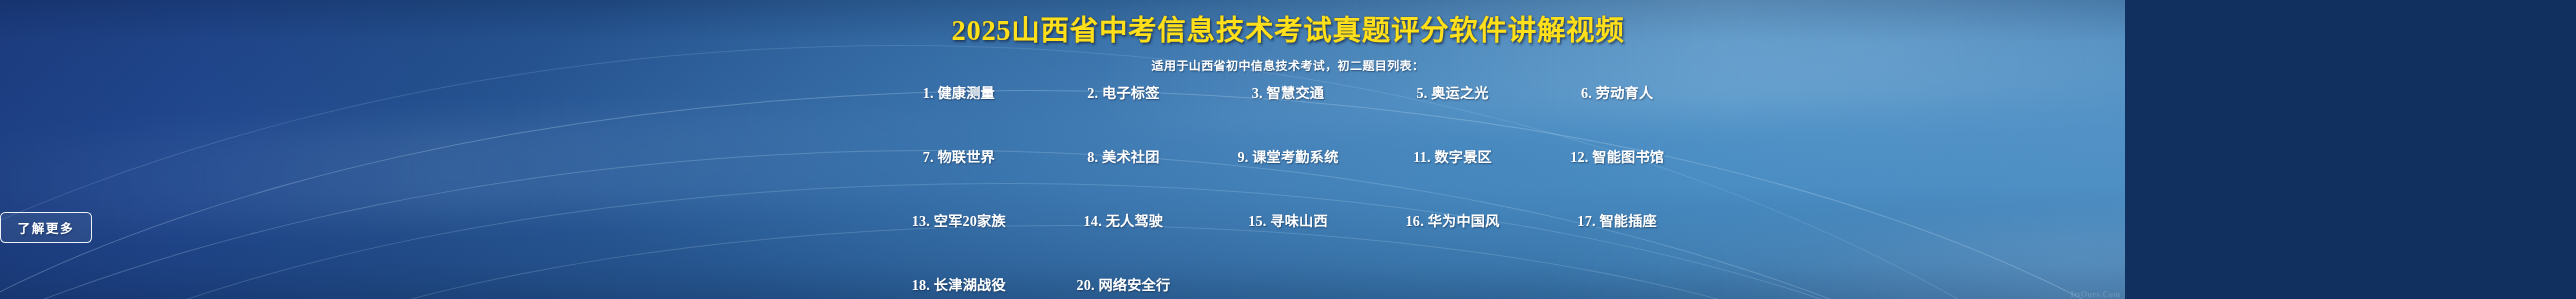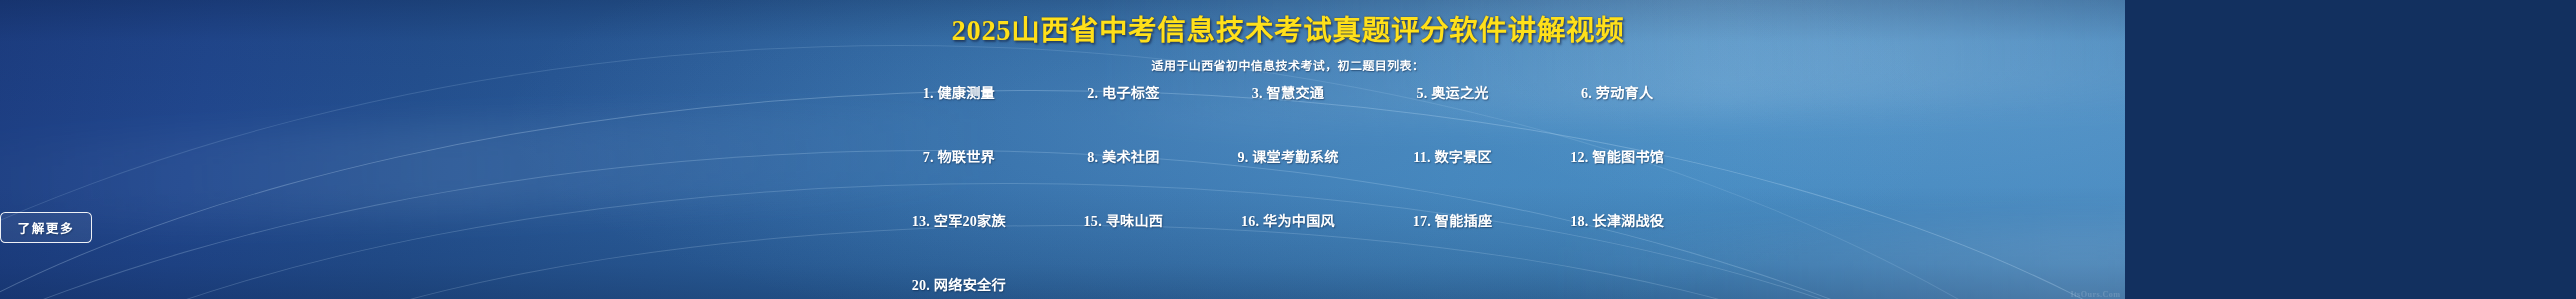--- a/index.html
+++ b/index.html
@@ -249,20 +249,21 @@
         <div class="topic">2. 电子标签</div>
         <div class="topic">3. 智慧交通</div>
         <div class="topic">5. 奥运之光</div>
         <div class="topic">6. 劳动育人</div>
         <div class="topic">7. 物联世界</div>
         <div class="topic">8. 美术社团</div>
         <div class="topic">9. 课堂考勤系统</div>
         <div class="topic">11. 数字景区</div>
         <div class="topic">12. 智能图书馆</div>
         <div class="topic">13. 空军20家族</div>
+        <div class="topic">14. 无人驾驶</div>
         <div class="topic">15. 寻味山西</div>
         <div class="topic">16. 华为中国风</div>
         <div class="topic">17. 智能插座</div>
         <div class="topic">18. 长津湖战役</div>
         <div class="topic">20. 网络安全行</div>
       </div>
 
     <div class="cta-wrap">
       <div class="cta">了解更多</div>
     </div>

